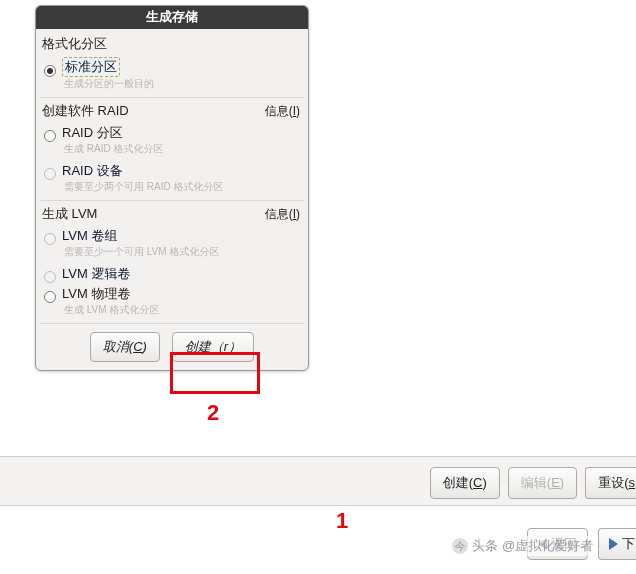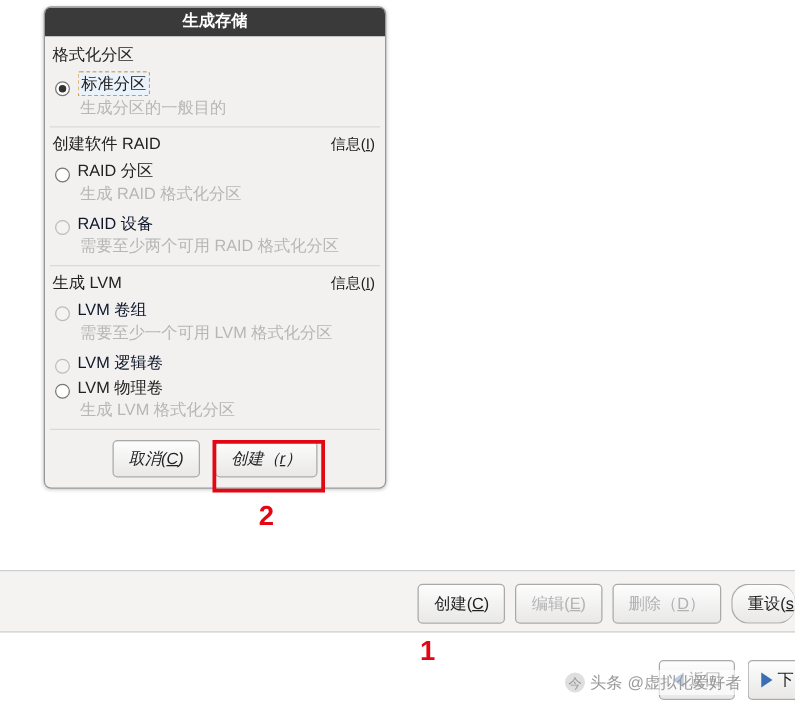--- a/index.html
+++ b/index.html
@@ -46,21 +46,21 @@
 
   .opt {
     display: flex;
     align-items: flex-end;
     gap: 6px;
     padding: 2px 2px 0 4px;
     color: #222;
   }
   .opt.disabled { color: #0f172a; }
   .desc {
-    font-size: 13px;
+    font-size: 10px;
     color: #b6b6b6;
     padding: 0 0 4px 24px;
   }
   .radio {
     width: 12px; height: 12px;
     border: 1px solid #777;
     border-radius: 50%;
     display: inline-flex;
     align-items: center; justify-content: center;
     background: #fff;
@@ -132,21 +132,21 @@
     border: 1px solid #a9a9a9;
     background: linear-gradient(#fdfdfd,#e9e8e7);
     border-radius: 4px;
     padding: 6px 12px;
     font-size: 13px;
     color: #222;
     cursor: pointer;
     white-space: nowrap;
   }
   .tbtn.disabled { color: #b2b2b2; }
-  .tbtn.cut { border-right: none; border-top-right-radius:0; border-bottom-right-radius:0;border-radius:14px; }
+  .tbtn.cut { border-right: none; border-top-right-radius:0; border-bottom-right-radius:0; }
   .tbtn.cut2 { padding-right: 1px; }
 
   .nav-area {
     position: absolute;
     right: 0;
     top: 528px;
     display: flex;
     gap: 10px;
     align-items: center;
   }
@@ -273,23 +273,20 @@
 <div class="red-box rb2"></div>
 <div class="marker m1">1</div>
 
 <div class="toolbar-band">
   <div class="toolbar-inner">
     <div class="tbtn">
       <span>创建(</span><span class="ul-letter">C</span><span>)</span>
     </div>
     <div class="tbtn disabled">
       <span>编辑(</span><span class="ul-letter">E</span><span>)</span>
-    </div>
-    <div class="tbtn disabled">
-      <span>删除（</span><span class="ul-letter">D</span><span>）</span>
     </div>
     <div class="tbtn cut cut2">
       <span>重设(</span><span class="ul-letter">s</span>
     </div>
   </div>
 </div>
 
 <div class="nav-area">
   <div class="nav-btn">
     <span class="arrow-left"></span>

